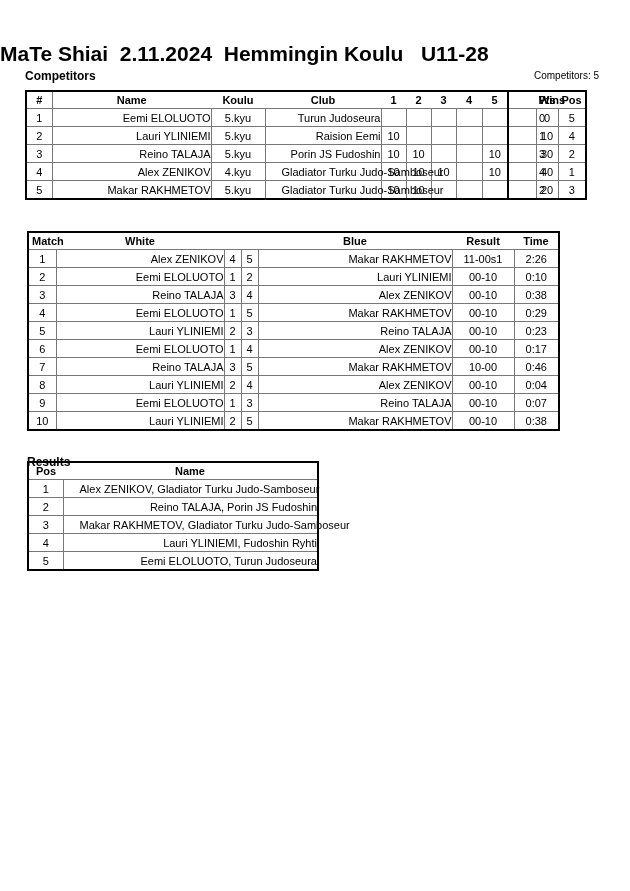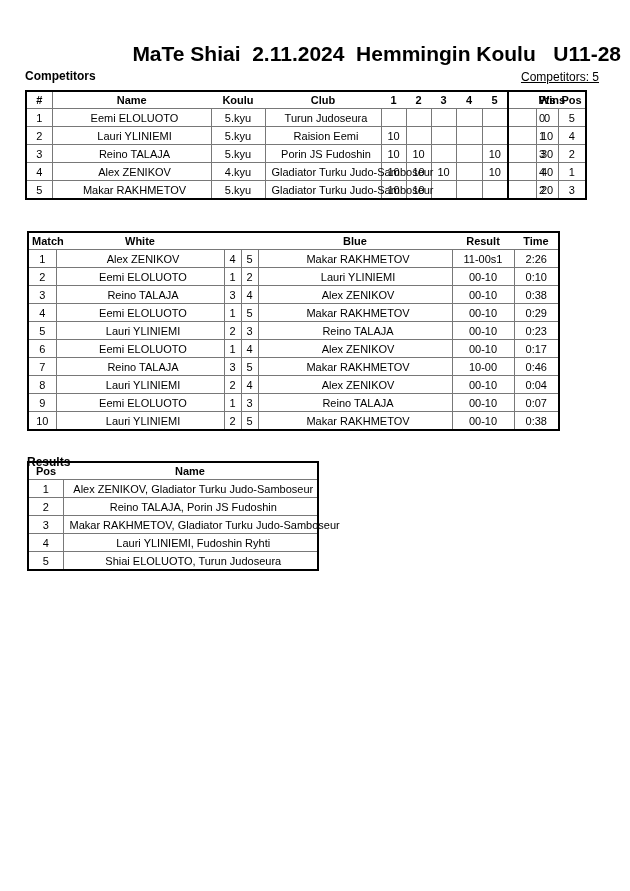--- a/index.html
+++ b/index.html
@@ -2,48 +2,48 @@
 <html><head>
 <meta charset="utf-8">
 <style>
   html,body { margin:0; padding:0; background:#ffffff; }
   .page {
     position:relative; width:630px; height:891px; background:#ffffff;
     font-family:"Liberation Sans", sans-serif; color:#000;
   }
   .title {
     position:absolute; top:42px; left:0; width:621px;
-    text-align:right; font-size:21px; font-weight:bold; white-space:pre;
+    text-align:left; font-size:21px; font-weight:bold; white-space:pre;
   }
   .sec-heading {
     position:absolute; text-align:left; font-size:12px; font-weight:bold;
   }
   #comp-heading { top:69px; left:25px; width:560px; }
   #match-heading { top:209px; left:27px; width:531px; }
   #res-heading { top:455px; left:27px; width:290px; }
   .comp-count {
-    position:absolute; top:70px; right:31px; font-size:12px;text-decoration:underline;
+    position:absolute; top:70px; right:31px; font-size:10px;
   }
   table {
     position:absolute; border-collapse:collapse; table-layout:fixed;
     border:2px solid #000; font-size:11px;
   }
   #competitors-table { top:90px;  left:25px; width:560px; }
   #matches-table     { top:231px; left:27px; width:531px; }
   #results-table     { top:461px; left:27px; width:290px; }
   th {
     font-weight:bold; font-size:11px; padding:0; height:16px;
     border:none; border-bottom:1px solid #787878; white-space:nowrap;
     vertical-align:middle;
   }
   td {
     border:1px solid #787878; height:17px; padding:0;
     vertical-align:middle; white-space:nowrap;
   }
-  .l { text-align:center; padding-left:6px; }
+  .l { text-align:right; padding-left:16px; }
   .c { text-align:center; }
   th.hl { text-align:center; padding-left:3px; }
   .vthin  { border-right:1px solid #787878; }
   .vthick { border-left:2px solid #000 !important;padding-left:30px; }
   .ovf { white-space:nowrap; }
 </style>
 </head>
 <body>
 
 <div class="page">
@@ -299,18 +299,18 @@
       <tr>
         <td class="c">3</td>
         <td class="l"><span class="ovf">Makar RAKHMETOV, Gladiator Turku Judo-Samboseur</span></td>
       </tr>
       <tr>
         <td class="c">4</td>
         <td class="l"><span class="ovf">Lauri YLINIEMI, Fudoshin Ryhti</span></td>
       </tr>
       <tr>
         <td class="c">5</td>
-        <td class="l"><span class="ovf">Shiai ELOLUOTO, Turun Judoseura</span></td>
+        <td class="l"><span class="ovf">Eemi ELOLUOTO, Turun Judoseura</span></td>
       </tr>
     </tbody>
   </table>
 
 </div>
 
 </body></html>

